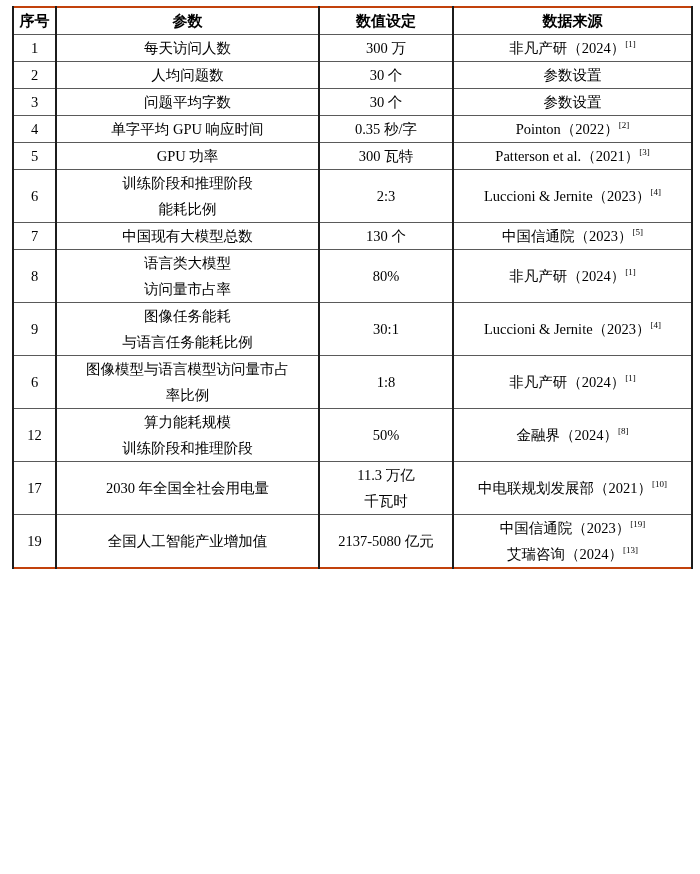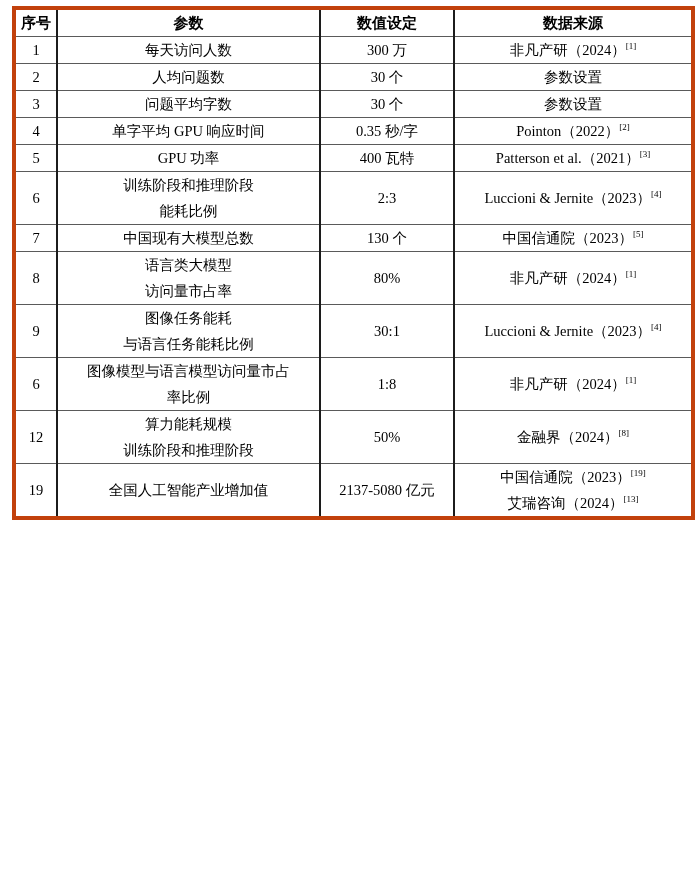--- a/index.html
+++ b/index.html
@@ -13,21 +13,21 @@
   }
   .table-wrap {
     position: absolute;
     left: 12px;
     top: 6px;
   }
   table.param-table {
     border-collapse: collapse;
     table-layout: fixed;
     width: 679px;
-    border: 4px solid #c2410c;
+    border: 2px solid #c2410c;
   }
   col.c-no    { width: 43px;  }
   col.c-param { width: 263px; }
   col.c-value { width: 134px; }
   col.c-src   { width: 239px; }
   th, td {
     border-left: 2px solid #1c1c1c;
     border-right: 2px solid #1c1c1c;
     border-top: 1px solid #5a5a5a;
     border-bottom: 1px solid #5a5a5a;
@@ -131,21 +131,21 @@
           </td>
         </tr>
         <tr class="short">
           <td>
             <div class="line">5</div>
           </td>
           <td>
             <div class="line">GPU 功率</div>
           </td>
           <td>
-            <div class="line">400 瓦特</div>
+            <div class="line">300 瓦特</div>
           </td>
           <td>
             <div class="line">Patterson et al.（2021）<sup>[3]</sup></div>
           </td>
         </tr>
         <tr class="tall">
           <td>
             <div class="line">6</div>
           </td>
           <td>
@@ -224,20 +224,35 @@
           </td>
           <td>
             <div class="line">算力能耗规模</div>
             <div class="line">训练阶段和推理阶段</div>
           </td>
           <td>
             <div class="line">50%</div>
           </td>
           <td>
             <div class="line">金融界（2024）<sup>[8]</sup></div>
+          </td>
+        </tr>
+        <tr class="tall">
+          <td>
+            <div class="line">17</div>
+          </td>
+          <td>
+            <div class="line">2030 年全国全社会用电量</div>
+          </td>
+          <td>
+            <div class="line">11.3 万亿</div>
+            <div class="line">千瓦时</div>
+          </td>
+          <td>
+            <div class="line">中电联规划发展部（2021）<sup>[10]</sup></div>
           </td>
         </tr>
         <tr class="tall">
           <td>
             <div class="line">19</div>
           </td>
           <td>
             <div class="line">全国人工智能产业增加值</div>
           </td>
           <td>

